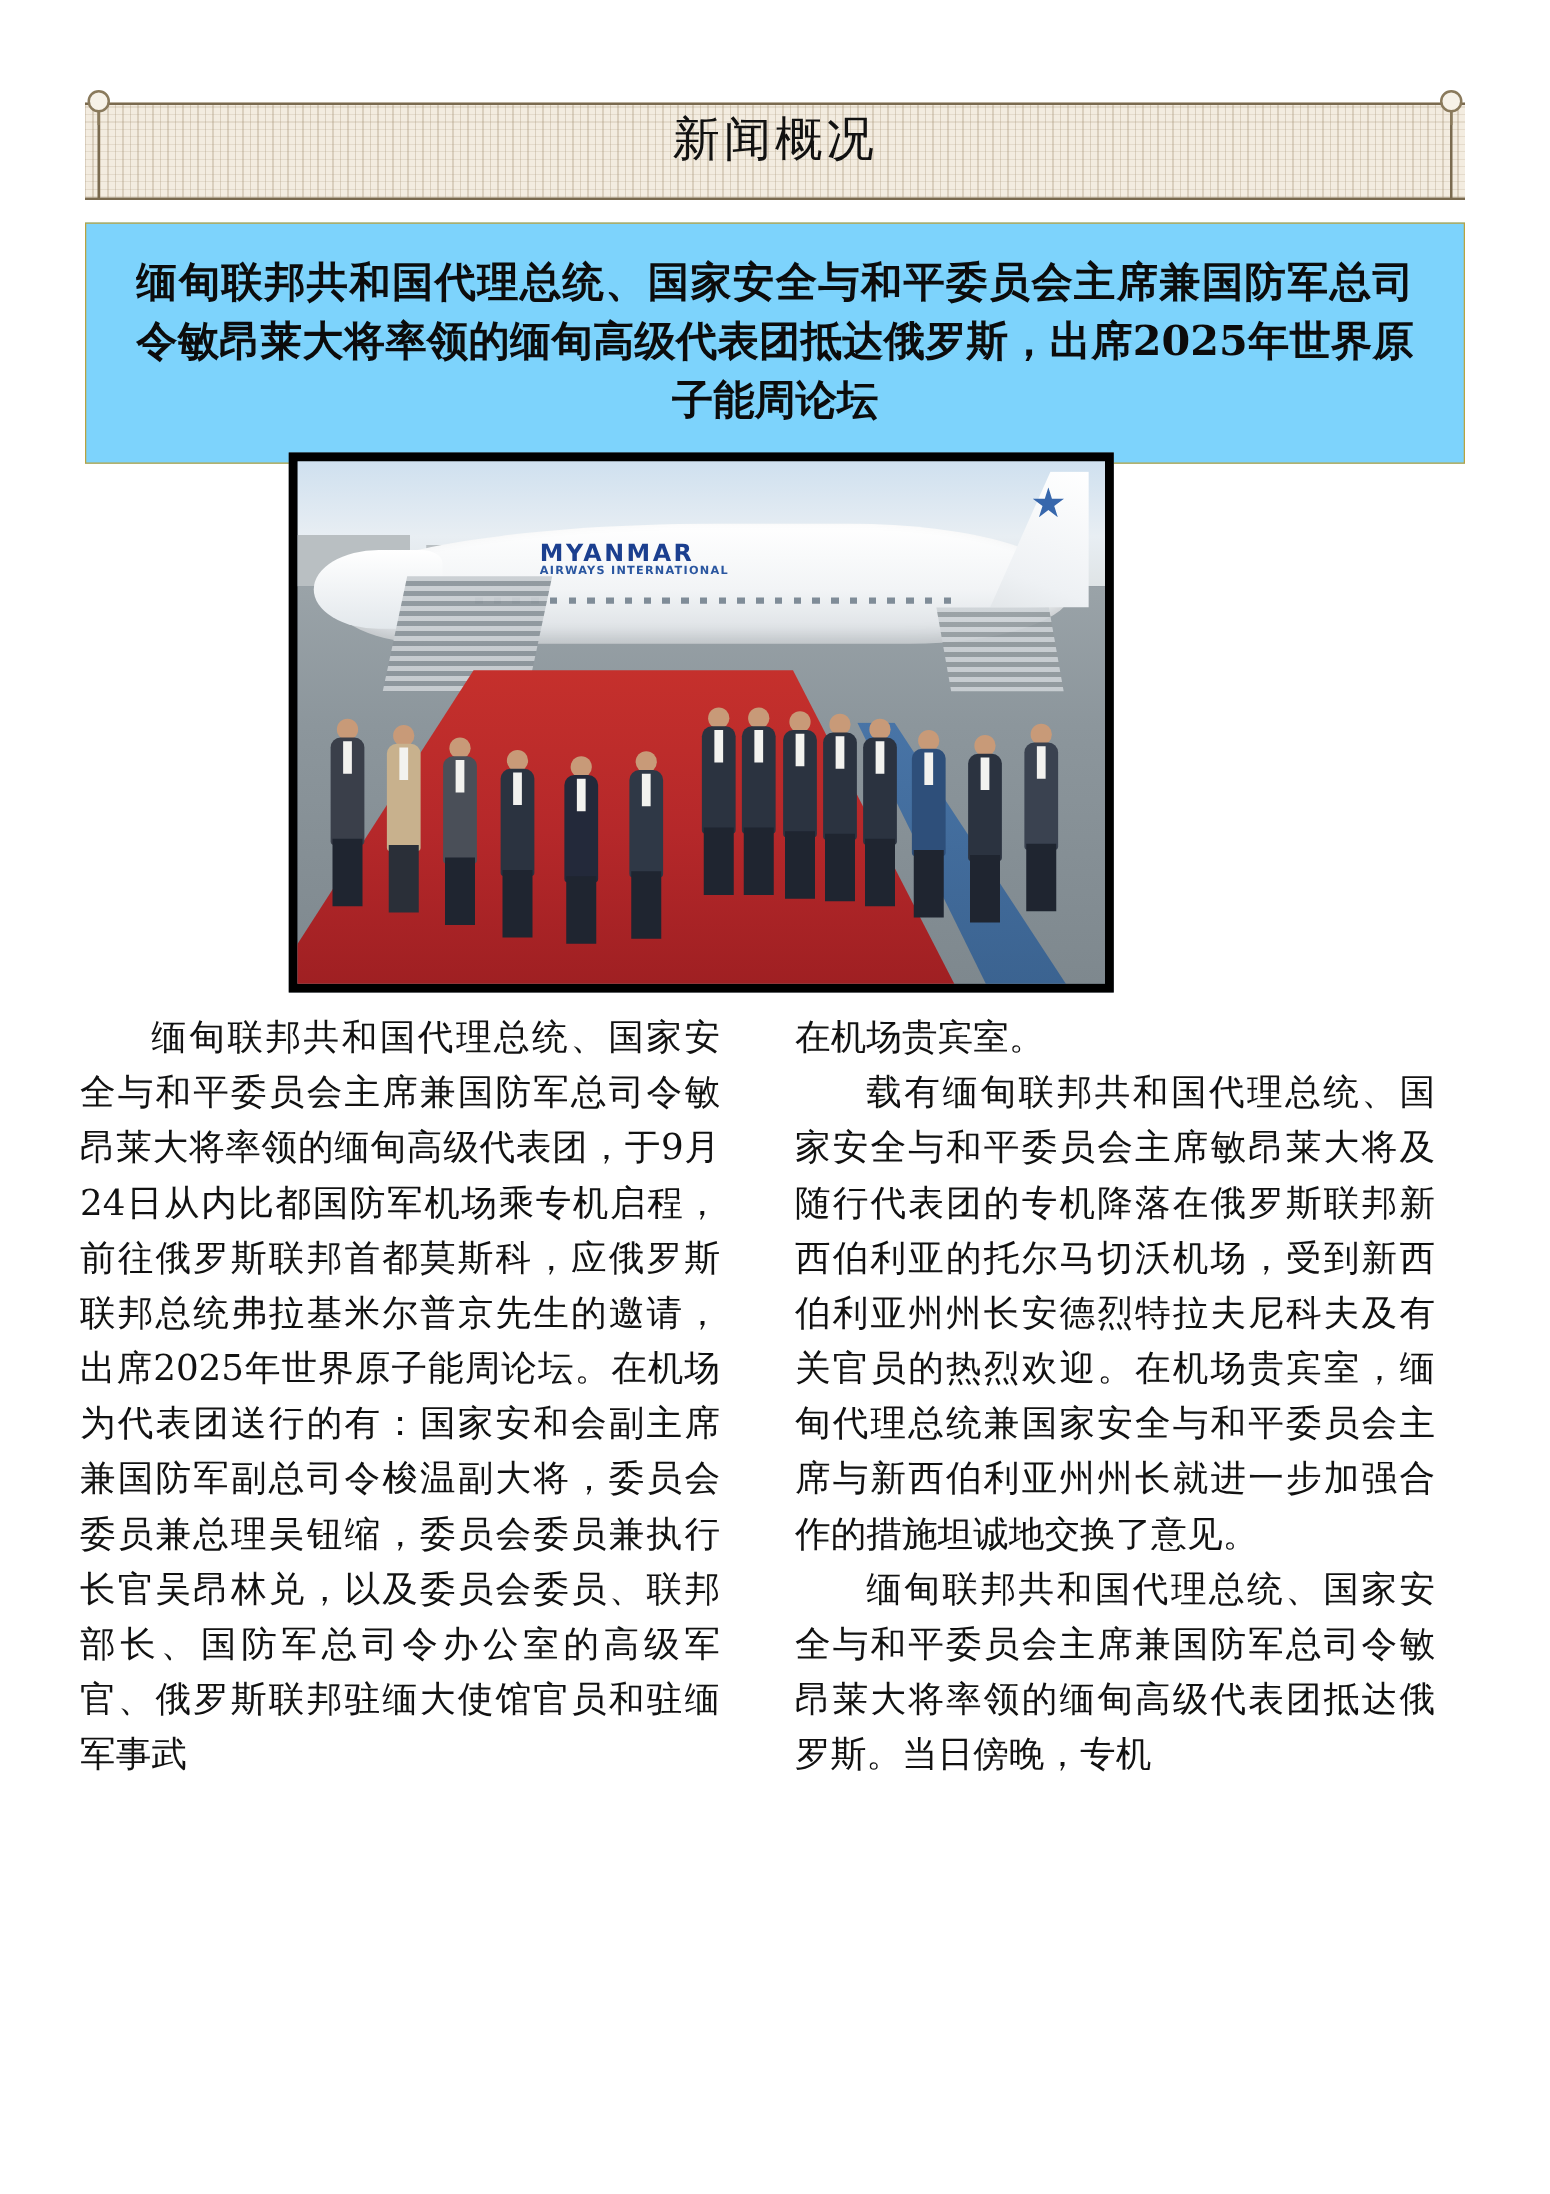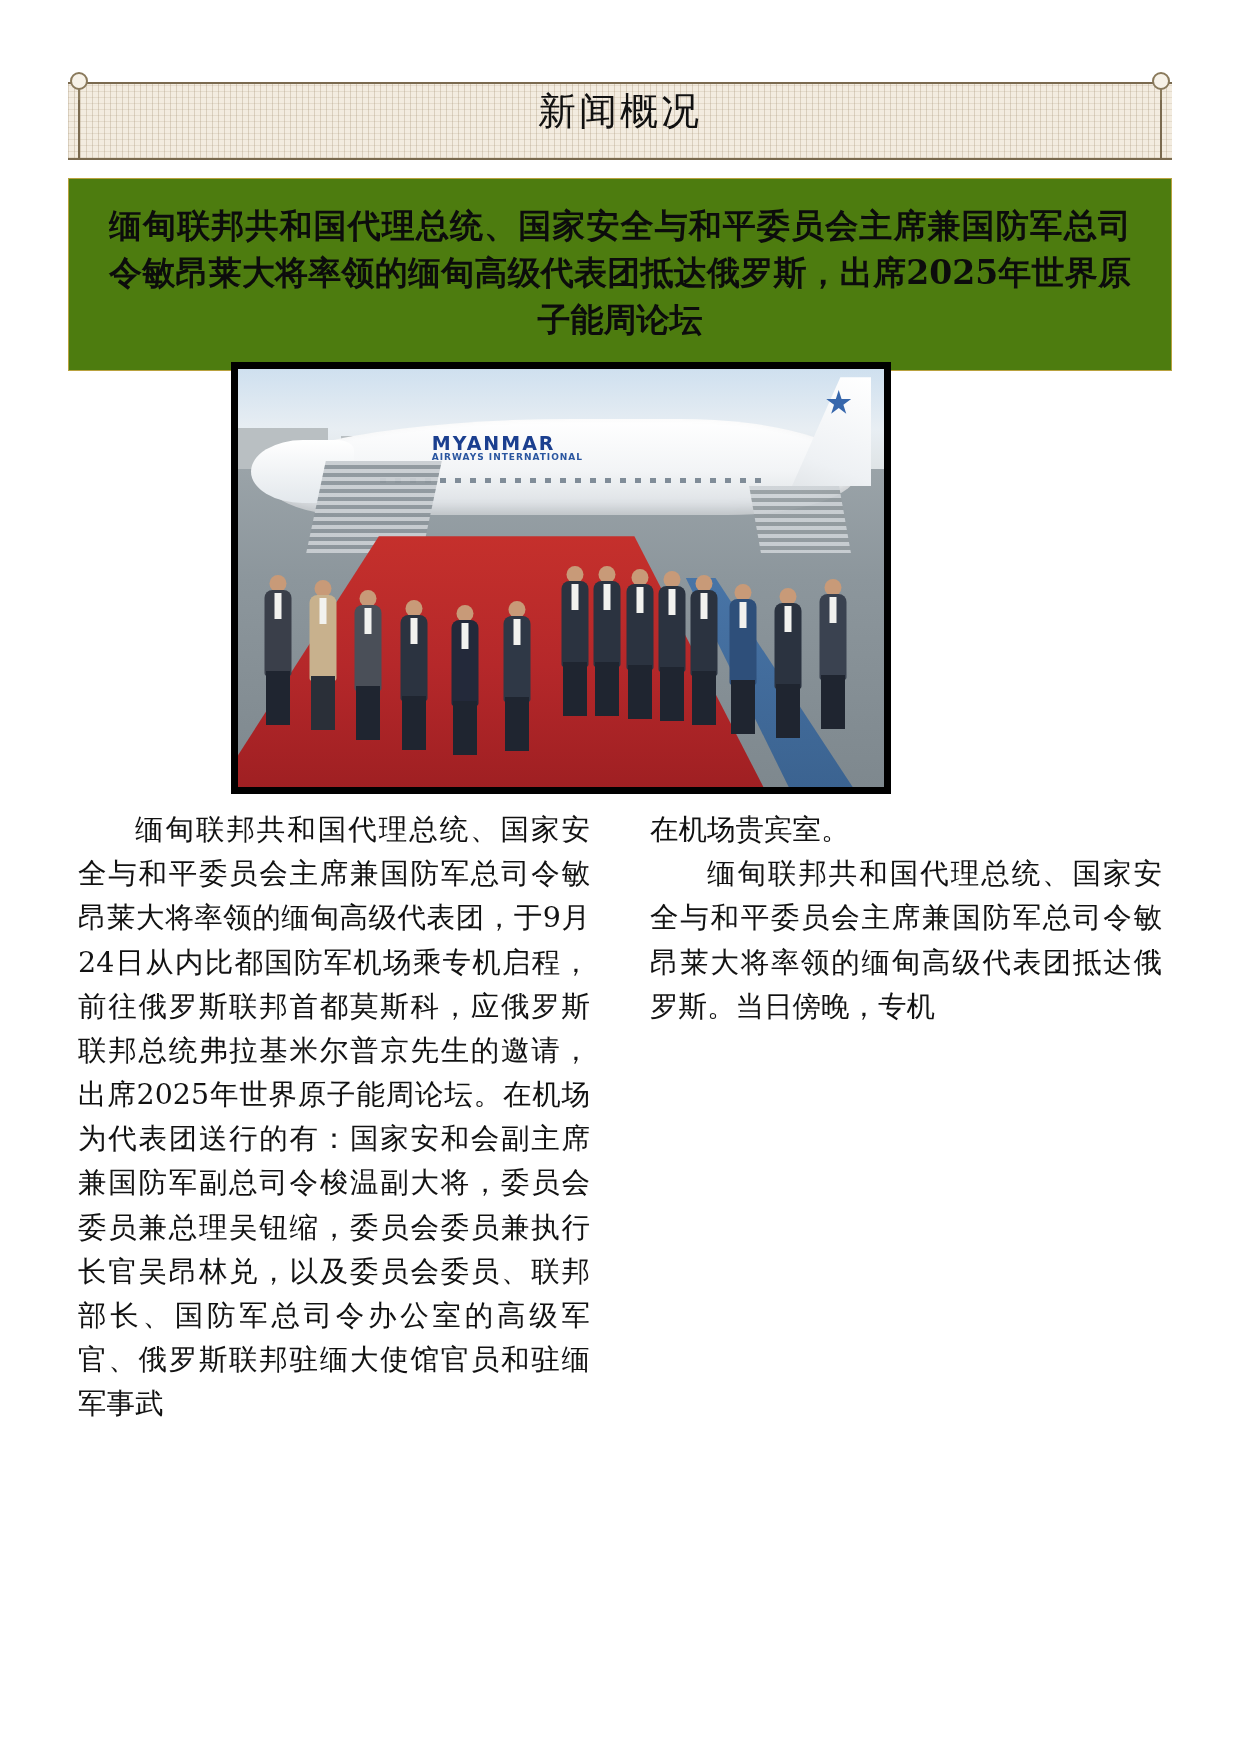--- a/index.html
+++ b/index.html
@@ -88,21 +88,21 @@
   .corner-stub.tl { left: 10px; top: 16px; }
   .corner-stub.tr { right: 10px; top: 16px; }
 
   
   .headline-box {
     position: absolute;
     left: 68px;
     top: 178px;
     width: 1104px;
     box-sizing: border-box;
-    background: #4d7c0f;
+    background: #7dd3fc;
     border: 1px solid #b9a23f;
     padding: 24px 40px 26px 40px;
   }
   .headline-text {
     font-family: "DejaVu Serif", "Liberation Serif", serif;
     font-weight: bold;
     font-size: 33px;
     line-height: 1.42;
     color: #0c0c0c;
     text-align: justify;
@@ -293,21 +293,21 @@
     top: 18px;
     width: 7px;
     height: 26px;
     background: #f2f2ef;
     z-index: 2;
   }
 
   
   .body-cols {
     position: absolute;
-    left: 78px;
+    left: 64px;
     top: 808px;
     width: 1084px;
     display: flex;
     gap: 60px;
   }
   .col {
     width: 520px;
   }
   .col p {
     margin: 0;
@@ -449,17 +449,18 @@
         </div>
     </div>
   </div>
 
   <div class="body-cols">
     <div class="col">
       <p class="indent">缅甸联邦共和国代理总统、国家安全与和平委员会主席兼国防军总司令敏昂莱大将率领的缅甸高级代表团，于9月24日从内比都国防军机场乘专机启程，前往俄罗斯联邦首都莫斯科，应俄罗斯联邦总统弗拉基米尔普京先生的邀请，出席2025年世界原子能周论坛。在机场为代表团送行的有：国家安和会副主席兼国防军副总司令梭温副大将，委员会委员兼总理吴钮缩，委员会委员兼执行长官吴昂林兑，以及委员会委员、联邦部长、国防军总司令办公室的高级军官、俄罗斯联邦驻缅大使馆官员和驻缅军事武</p>
     </div>
     <div class="col">
       <p>在机场贵宾室。</p>
+      <p class="indent">载有缅甸联邦共和国代理总统、国家安全与和平委员会主席敏昂莱大将及随行代表团的专机降落在俄罗斯联邦新西伯利亚的托尔马切沃机场，受到新西伯利亚州州长安德烈特拉夫尼科夫及有关官员的热烈欢迎。在机场贵宾室，缅甸代理总统兼国家安全与和平委员会主席与新西伯利亚州州长就进一步加强合作的措施坦诚地交换了意见。</p>
       <p class="indent">缅甸联邦共和国代理总统、国家安全与和平委员会主席兼国防军总司令敏昂莱大将率领的缅甸高级代表团抵达俄罗斯。当日傍晚，专机</p>
     </div>
   </div>
 
 </div>
 
 </body></html>

